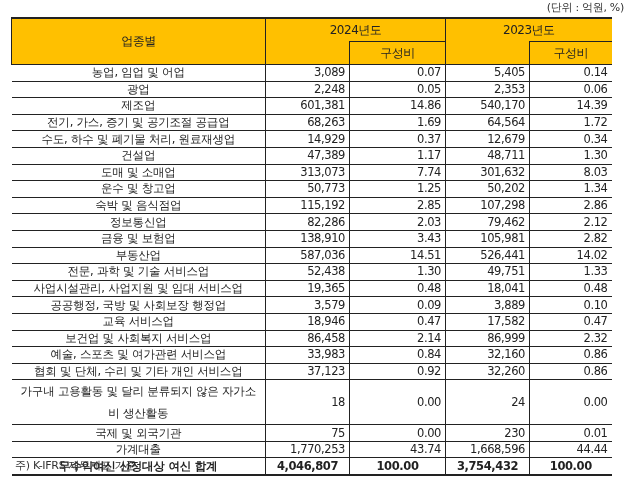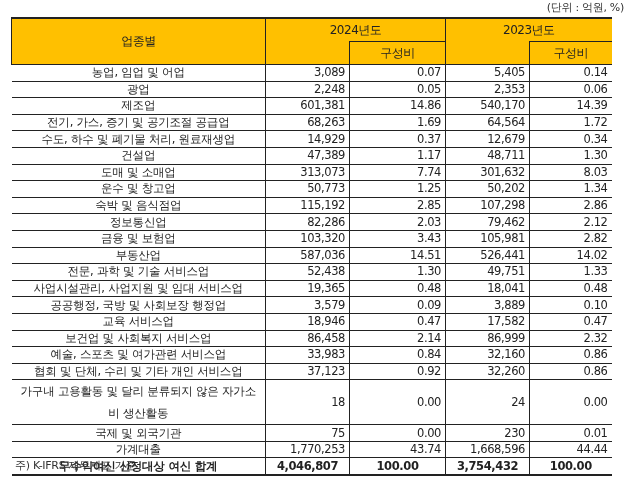--- a/index.html
+++ b/index.html
@@ -115,21 +115,21 @@
       </tr>
       <tr>
         <td class="lbl">정보통신업</td>
         <td class="num">82,286</td>
         <td class="num">2.03</td>
         <td class="num">79,462</td>
         <td class="num">2.12</td>
       </tr>
       <tr>
         <td class="lbl">금융 및 보험업</td>
-        <td class="num">103,320</td>
+        <td class="num">138,910</td>
         <td class="num">3.43</td>
         <td class="num">105,981</td>
         <td class="num">2.82</td>
       </tr>
       <tr>
         <td class="lbl">부동산업</td>
         <td class="num">587,036</td>
         <td class="num">14.51</td>
         <td class="num">526,441</td>
         <td class="num">14.02</td>

